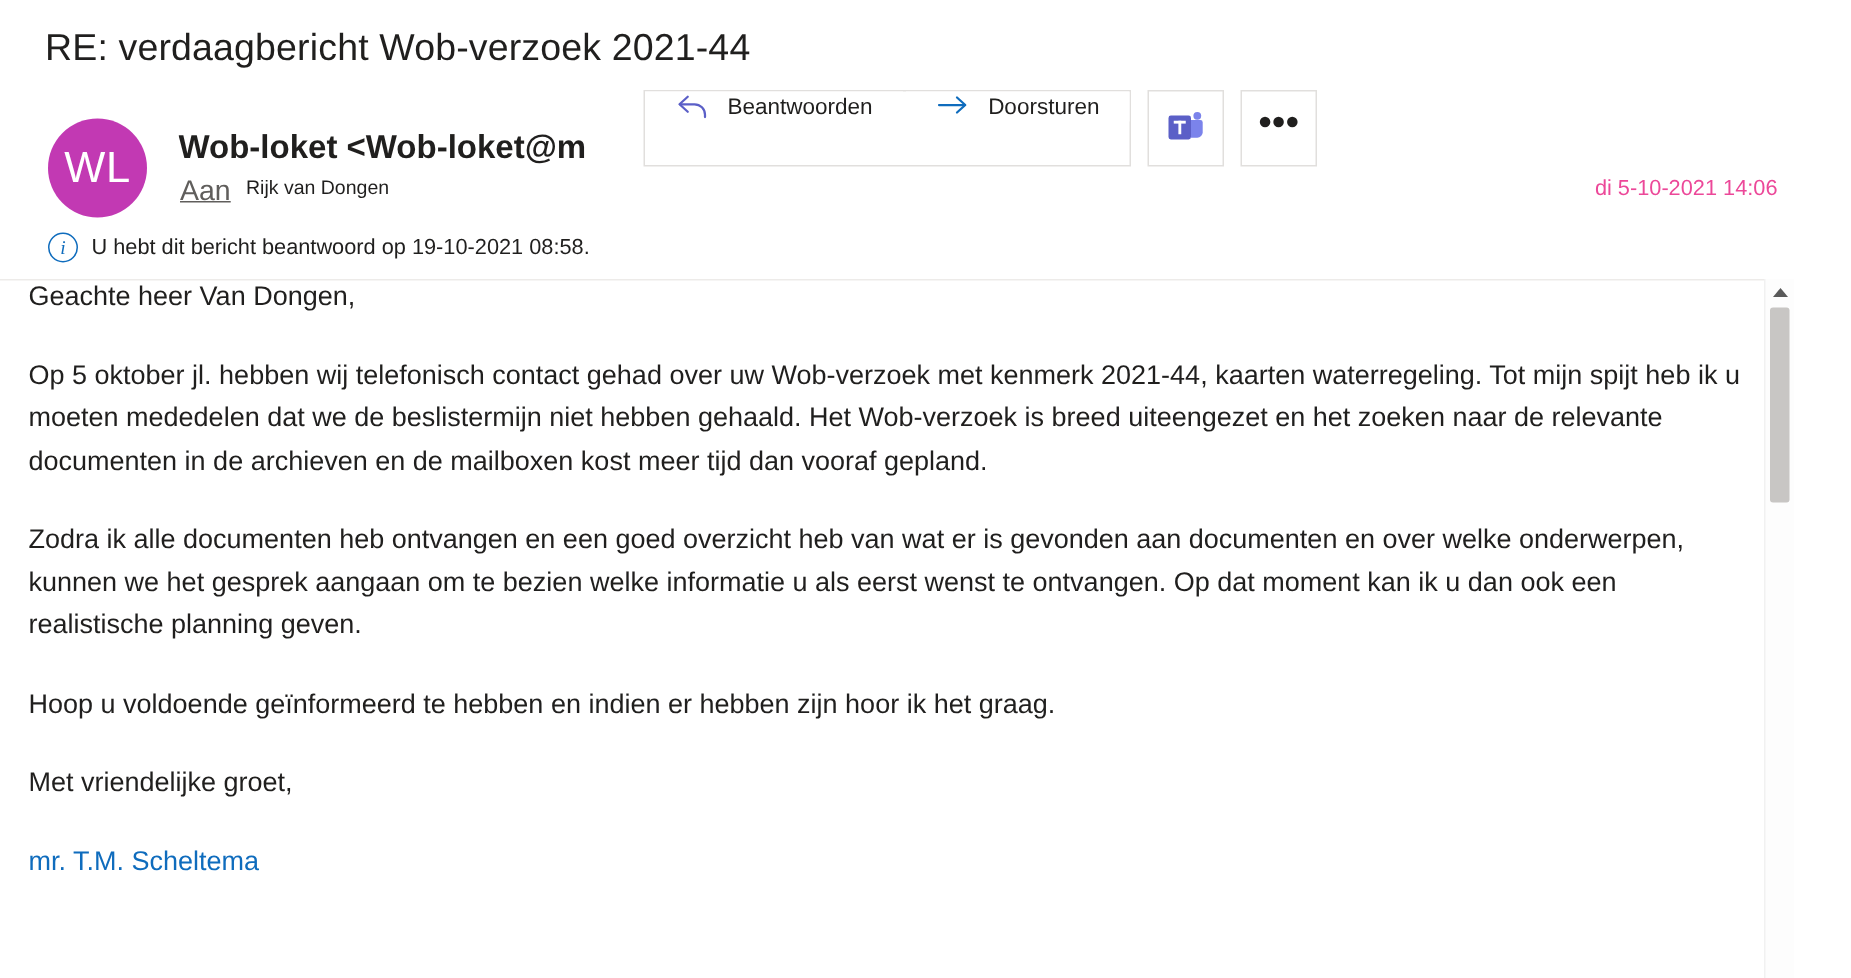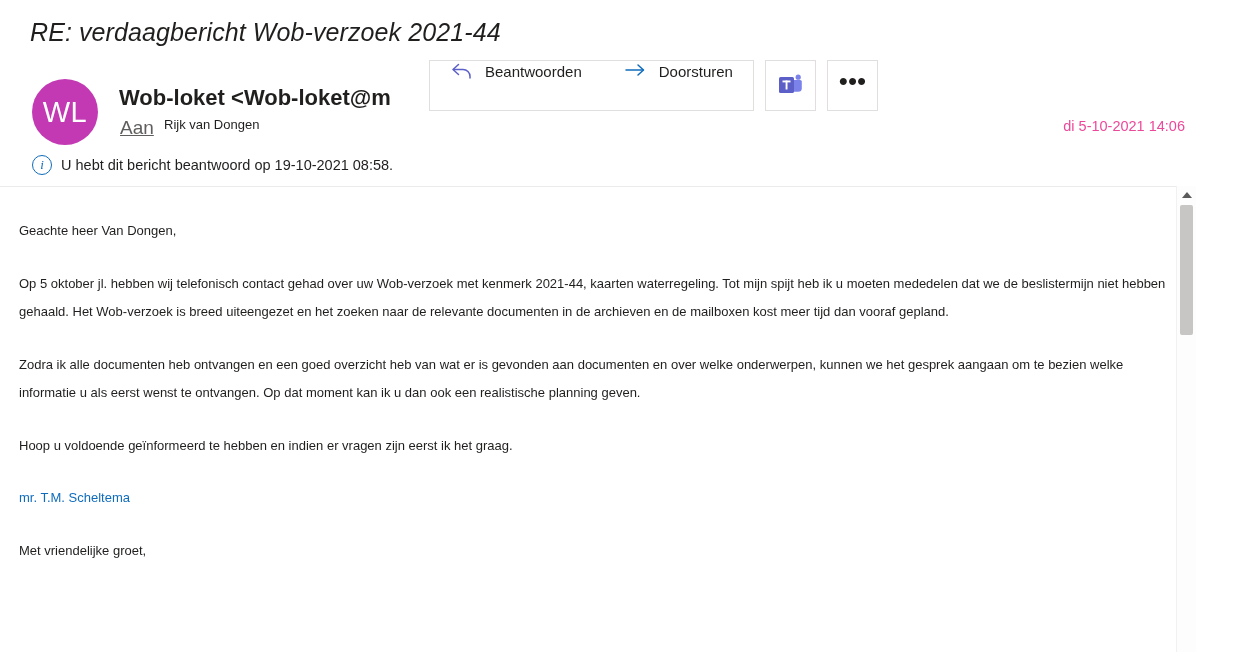--- a/index.html
+++ b/index.html
@@ -27,21 +27,20 @@
   
   .subject {
     position: absolute;
     left: 30px;
     top: 18px;
     font-size: 25px;
     font-weight: 400;
     color: #201f1e;
     letter-spacing: 0.1px;
     white-space: nowrap;
-    font-style: italic;
   }
 
   
   .avatar {
     position: absolute;
     left: 32px;
     top: 79px;
     width: 66px;
     height: 66px;
     border-radius: 50%;
@@ -188,23 +187,23 @@
     left: 0;
     top: 186px;
     width: 1196px;
     height: 1px;
     background: #edebe9;
   }
 
   .body {
     position: absolute;
     left: 19px;
-    top: 217px;
+    top: 183px;
     width: 1148px;
-    font-size: 13px;
+    font-size: 18px;
     line-height: 28.5px;
     color: #201f1e;
   }
   .body p {
     margin: 0 0 24px 0;
   }
   .signature-link {
     color: #0f6cbd;
     text-decoration: none;
     cursor: pointer;
@@ -309,23 +308,23 @@
     <span class="info-icon">i</span>
     <span>U hebt dit bericht beantwoord op 19-10-2021 08:58.</span>
   </div>
 
   <div class="divider"></div>
 
   <div class="body">
     <p>Geachte heer Van Dongen,</p>
     <p>Op 5 oktober jl. hebben wij telefonisch contact gehad over uw Wob-verzoek met kenmerk 2021-44, kaarten waterregeling. Tot mijn spijt heb ik u moeten mededelen dat we de beslistermijn niet hebben gehaald. Het Wob-verzoek is breed uiteengezet en het zoeken naar de relevante documenten in de archieven en de mailboxen kost meer tijd dan vooraf gepland.</p>
     <p>Zodra ik alle documenten heb ontvangen en een goed overzicht heb van wat er is gevonden aan documenten en over welke onderwerpen, kunnen we het gesprek aangaan om te bezien welke informatie u als eerst wenst te ontvangen. Op dat moment kan ik u dan ook een realistische planning geven.</p>
-    <p>Hoop u voldoende geïnformeerd te hebben en indien er vragen zijn eerst ik het graag.</p>
+    <p>Hoop u voldoende geïnformeerd te hebben en indien er hebben zijn hoor ik het graag.</p>
+    <p>Met vriendelijke groet,</p>
     <p><span class="signature-link">mr. T.M. Scheltema</span></p>
-    <p>Met vriendelijke groet,</p>
   </div>
 
   <div class="scrollbar">
     <div class="scroll-up">
       <span class="arrow-up"></span>
     </div>
     <div class="scroll-thumb"></div>
   </div>
 
 </div>

